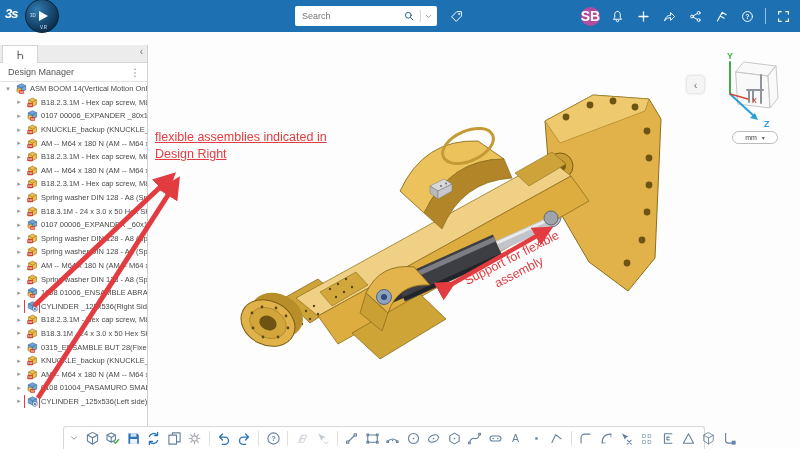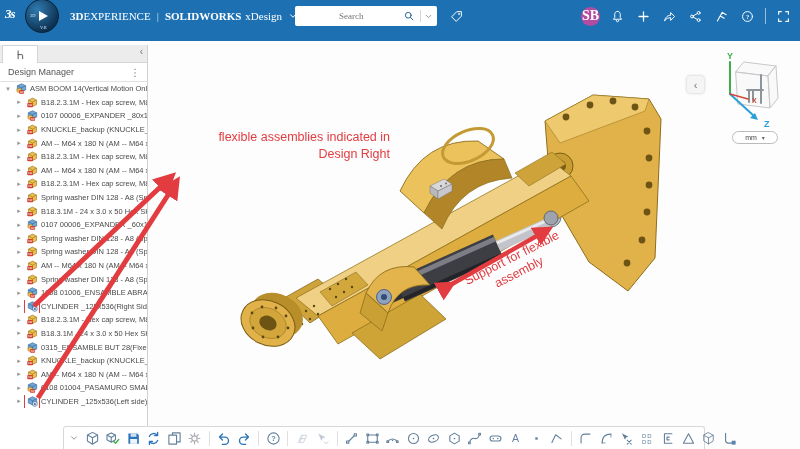--- a/index.html
+++ b/index.html
@@ -1,34 +1,34 @@
 <!DOCTYPE html>
 <html><head>
 <meta charset="utf-8">
 <style>
   :root{ --red:#e23c40; --blue:#2e74b8; --bar:#1d71b3; --steel:#64809c; }
   *{box-sizing:border-box; margin:0; padding:0;}
   body{font-family:"Liberation Sans", sans-serif; background:#fff; overflow:hidden;}
   .screen{position:relative; width:800px; height:449px; background:#fdfdfd; overflow:hidden;}
 
   
-  .topbar{position:absolute; left:0; top:0; width:800px; height:41px; background:var(--bar); z-index:30;font-family:Liberation Serif, serif;}
+  .topbar{position:absolute; left:0; top:0; width:800px; height:32px; background:var(--bar); z-index:30;}
   .logo3s{position:absolute; left:5px; top:6px; color:#fff; font-style:italic; font-weight:bold; font-size:13px; letter-spacing:-1px;}
   .compass{position:absolute; left:25px; top:-1px; width:34px; height:34px; border-radius:50%;
      background:radial-gradient(circle at 35% 30%, #2f7bb0, #0c2f4e 75%); border:1px solid #082439;
      display:flex; align-items:center; justify-content:center; z-index:31;}
   .compass .play{width:0;height:0;border-left:9px solid #fff;border-top:5.5px solid transparent;border-bottom:5.5px solid transparent; margin-left:3px;}
   .compass .t1{position:absolute; left:4px; top:13px; font-size:4.5px; color:#cfe3f2;}
   .compass .t2{position:absolute; left:14px; bottom:2px; font-size:4.5px; color:#cfe3f2;}
   .brand{position:absolute; left:70px; top:0; height:32px; display:flex; align-items:center; gap:4px; color:#fff; font-size:11px;}
   .brand b{font-weight:bold;}
   .brand .sep{opacity:.75; margin:0 2px;}
   .brand svg{margin-left:2px;}
   .searchbox{position:absolute; left:295px; top:6px; width:142px; height:20px; background:#fff; border-radius:2px; display:flex; align-items:center; padding:0 4px 0 7px;}
-  .searchbox input{flex:1; border:none; outline:none; font-size:9px; color:#444; min-width:0; font-family:inherit;margin-left:37px;}
+  .searchbox input{flex:1; border:none; outline:none; font-size:9px; color:#444; min-width:0; font-family:inherit;}
   .searchbox .sdiv{width:1px; height:12px; background:#d7d7d7; margin:0 3px;}
   .tagbtn{position:absolute; left:447px; top:7px; width:18px; height:18px; color:#fff; display:flex; align-items:center; justify-content:center;}
   .topicons{position:absolute; right:8px; top:0; height:32px; display:flex; align-items:center; gap:9px; color:#fff;}
   .avatar{width:19px; height:19px; border-radius:50%; background:#b34ba0; color:#fff; font-size:14px; font-weight:bold; display:flex; align-items:center; justify-content:center;}
   .tb-ic{display:flex; align-items:center; justify-content:center; width:17px; height:17px;}
   .tb-divider{width:1px; height:16px; background:rgba(255,255,255,.55);}
 
   
   .panel-tabs{position:absolute; left:0; top:45px; width:148px; height:18px; background:#ececec; border-bottom:1px solid #d5d5d5; border-right:1px solid #d0d0d0; z-index:5;}
   .panel-tab{position:absolute; left:2px; top:0; width:36px; height:18px; background:#fff; border:1px solid #d5d5d5; border-bottom:none; display:flex; align-items:center; justify-content:center; color:#555;}
@@ -42,21 +42,21 @@
   .ticn{position:relative; flex:0 0 auto; width:12px; height:11px; display:flex; align-items:center; justify-content:center;}
   .ticn.hl::after{content:""; position:absolute; inset:-2px; border:1.6px solid var(--red);}
   .tlab{font-size:7.5px; color:#4a4a4a; overflow:hidden;}
 
   
   .vp-collapse{position:absolute; left:687px; top:76px; width:17px; height:17px; background:#f5f5f5; border-radius:3px; box-shadow:0 0 3px rgba(0,0,0,.25); color:#777; font-size:11px; display:flex; align-items:center; justify-content:center; z-index:10;}
   .units{position:absolute; left:732px; top:131px; width:46px; height:13px; background:#fff; border:1px solid #bbb; border-radius:7px; display:flex; align-items:center; justify-content:center; gap:5px; font-size:7px; color:#444; z-index:10;}
   .units .uarr{font-size:6px; color:#666;}
 
   
-  .note1{position:absolute; left:155px; top:129px; width:235px; text-align:right; color:var(--red); font-size:12.5px; line-height:1.35; z-index:40;}
+  .note1{position:absolute; left:155px; top:129px; width:235px; text-align:left; color:var(--red); font-size:12.5px; line-height:1.35; z-index:40;text-decoration:underline;}
   .note2{position:absolute; left:433px; top:249px; width:165px; text-align:center; color:var(--red); font-size:12.5px; line-height:1.3; transform:rotate(-27deg); z-index:40;}
   .arrows{position:absolute; left:0; top:0; width:800px; height:449px; pointer-events:none; z-index:45;}
 
   
   .model{position:absolute; left:148px; top:45px; width:652px; height:367px; z-index:2;}
 
   
   .ribbon{position:absolute; left:228px; top:412px; height:14px; display:flex; z-index:20;}
   .rtab{background:#e4e4e4; border:1px solid #c9c9c9; border-left:none; height:14px; padding:0 6px; font-size:7.5px; color:#555; display:flex; align-items:center; white-space:nowrap;}
   .rtab:first-child{border-left:1px solid #c9c9c9; position:relative;}
@@ -74,29 +74,20 @@
 <body>
 
 <div class="screen">
 
   <div class="topbar">
     <span class="logo3s">3s</span>
     <div class="compass">
       <span class="t1">3D</span>
       <div class="play"></div>
       <span class="t2">V.R</span>
-    </div>
-    <div class="brand">
-      <span><b>3D</b><span>EXPERIENCE</span></span>
-      <span class="sep">|</span>
-      <b>SOLIDWORKS</b>
-      <span>xDesign</span>
-      <svg width="10" height="10" viewBox="0 0 20 20" stroke="#fff" fill="none" stroke-width="2" stroke-linecap="round">
-          <path d="M5 7.5 L10 12.5 L15 7.5"></path>
-        </svg>
     </div>
     <div class="searchbox">
       <input placeholder="Search" style="">
       <span class="tb-ic" style="color:#1b5e8e">
           <svg width="12" height="12" viewBox="0 0 20 20" stroke="currentColor" fill="none" stroke-width="1.6" stroke-linecap="round">
             <circle cx="8.8" cy="8.8" r="4.8"></circle>
             <path d="M12.4 12.4 L16.5 16.5"></path>
           </svg>
         </span>
       <span class="sdiv"></span>

